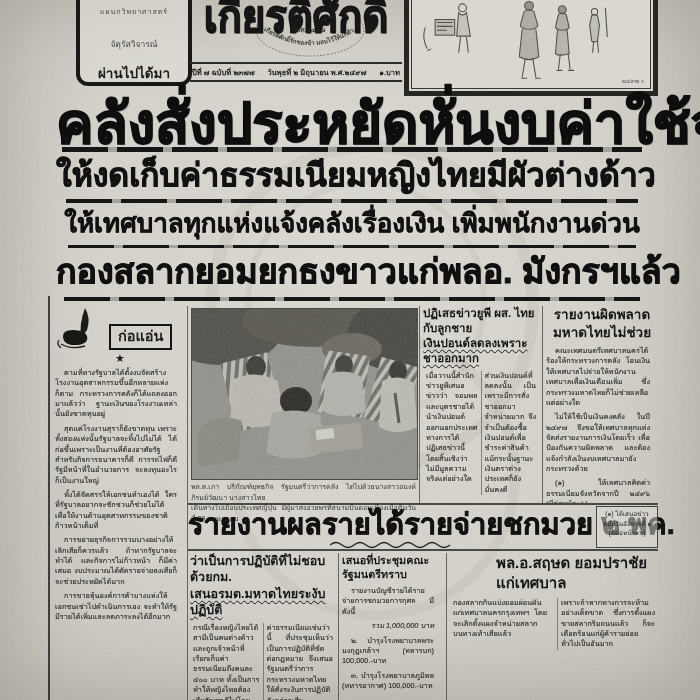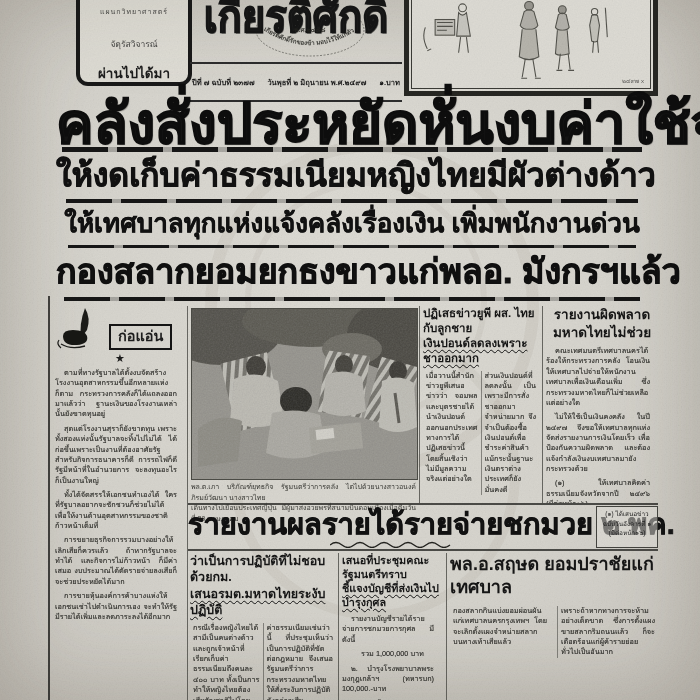--- a/index.html
+++ b/index.html
@@ -11,21 +11,21 @@
   
   #promo-box{left:76px;top:-12px;width:116px;height:98px;border:4px solid #181818;border-radius:12px;
              background:rgba(228,226,219,.6);text-align:center;padding-top:14px;box-sizing:border-box;}
   .promo-l1{font-size:7px;letter-spacing:1px;opacity:.8;}
   .promo-l2{font-size:8.5px;margin-top:20px;opacity:.85;}
   .promo-l3{font-size:13.5px;font-weight:900;margin-top:11px;}
   #masthead{left:190px;top:-4px;width:212px;height:64px;overflow:hidden;text-align:center;}
   #masthead-name{font-size:40px;font-weight:900;margin-top:-12px;transform:scaleY(1.12);
                  -webkit-text-stroke:1.2px #151515;text-shadow:1px 1px 0 rgba(0,0,0,.55);}
   #seal{left:240px;top:20px;width:140px;height:46px;opacity:.85;}
-  #dateline{left:190px;top:62px;width:212px;height:40px;border-top:2px solid #2c2c2c;border-bottom:2px solid #2c2c2c;
+  #dateline{left:190px;top:62px;width:212px;height:20px;border-top:2px solid #2c2c2c;border-bottom:2px solid #2c2c2c;
             display:flex;align-items:center;justify-content:space-between;font-size:7.5px;font-weight:700;
             padding:0 2px;box-sizing:border-box;}
   #cartoon-box{left:404px;top:-10px;width:254px;height:106px;border:5px solid #262622;background:#dddbd4;
                box-sizing:border-box;}
   #cartoon-inner{position:absolute;inset:2px;border:1px solid #3a3a35;}
   #cartoon-sig{position:absolute;right:6px;bottom:2px;font-size:6px;opacity:.7;}
   
   .head{left:56px;width:592px;text-align:center;font-weight:900;color:#131313;line-height:1;
         -webkit-text-stroke:.8px #111;white-space:nowrap;}
   #h1{top:96px;font-size:56px;-webkit-text-stroke:1.6px #0d0d0d;text-shadow:1px 1px 1px rgba(0,0,0,.4);}
@@ -252,35 +252,34 @@
       <div class="smalltext">กรณีเรื่องหญิงไทยได้สามีเป็นคนต่างด้าว และถูกเจ้าหน้าที่เรียกเก็บค่าธรรมเนียมถึงคนละ ๔๐๐ บาท ทั้งเป็นการทำให้หญิงไทยต้องเสียสัญชาติไปโดยไม่รู้เท่าถึงการณ์</div>
       <div class="smalltext">ค่าธรรมเนียมเช่นว่านี้ ที่ประชุมเห็นว่าเป็นการปฏิบัติที่ขัดต่อกฎหมาย จึงเสนอรัฐมนตรีว่าการกระทรวงมหาดไทยให้สั่งระงับการปฏิบัติดังกล่าวเสีย</div>
     </div>
   </div>
 
   <div class="abs vrule" style="left:338px;top:553px;height:147px;"></div>
 
   <div class="abs" style="left:342px;top:553px;width:100px;height:147px;overflow:hidden;">
     <div class="colhead" style="font-size:10.8px;">
       <div>เสนอที่ประชุมคณะรัฐมนตรีทราบ</div>
-      <div class="wavy">ชี้แจงบัญชีที่ส่งเงินไปบำรุงกุศล</div>
     </div>
     <div class="smalltext" style="margin-top:5px;">
       <p class="listline">รายงานบัญชีรายได้รายจ่ายการชกมวยการกุศล มีดังนี้</p>
-      <p class="listline" style="text-align:center;">รวม 1,000,000 บาท</p>
+      <p class="listline" style="text-align:right;font-style:italic;">รวม 1,000,000 บาท</p>
       <p class="listline">๒. บำรุงโรงพยาบาลพระมงกุฎเกล้าฯ (ทหารบก) 100,000.-บาท</p>
       <p class="listline">๓. บำรุงโรงพยาบาลภูมิพล (ทหารอากาศ) 100,000.-บาท</p>
 
     </div>
   </div>
 
   <div class="abs vrule" style="left:446px;top:553px;height:147px;"></div>
 
   <div class="abs" style="left:450px;top:553px;width:208px;height:147px;overflow:hidden;">
-    <div class="colhead" style="font-size:18px;">
+    <div class="colhead" style="font-size:15px;margin-left:46px;">
       <div>พล.อ.สฤษด ยอมปราชัยแก่เทศบาล</div>
     </div>
     <div class="mini2col" style="margin-top:6px;gap:7px;">
       <div class="smalltext">กองสลากกินแบ่งยอมผ่อนผันแก่เทศบาลนครกรุงเทพฯ โดยจะเลิกตั้งแผงจำหน่ายสลากบนทางเท้าเสียแล้ว</div>
       <div class="smalltext">เพราะถ้าหากทางการจะห้ามอย่างเด็ดขาด ซึ่งการตั้งแผงขายสลากริมถนนแล้ว ก็จะเดือดร้อนแก่ผู้ค้ารายย่อยทั่วไปเป็นอันมาก</div>
     </div>
   </div>
 
   <svg class="abs" id="grain-svg" width="700" height="700">
     <filter id="grain">

